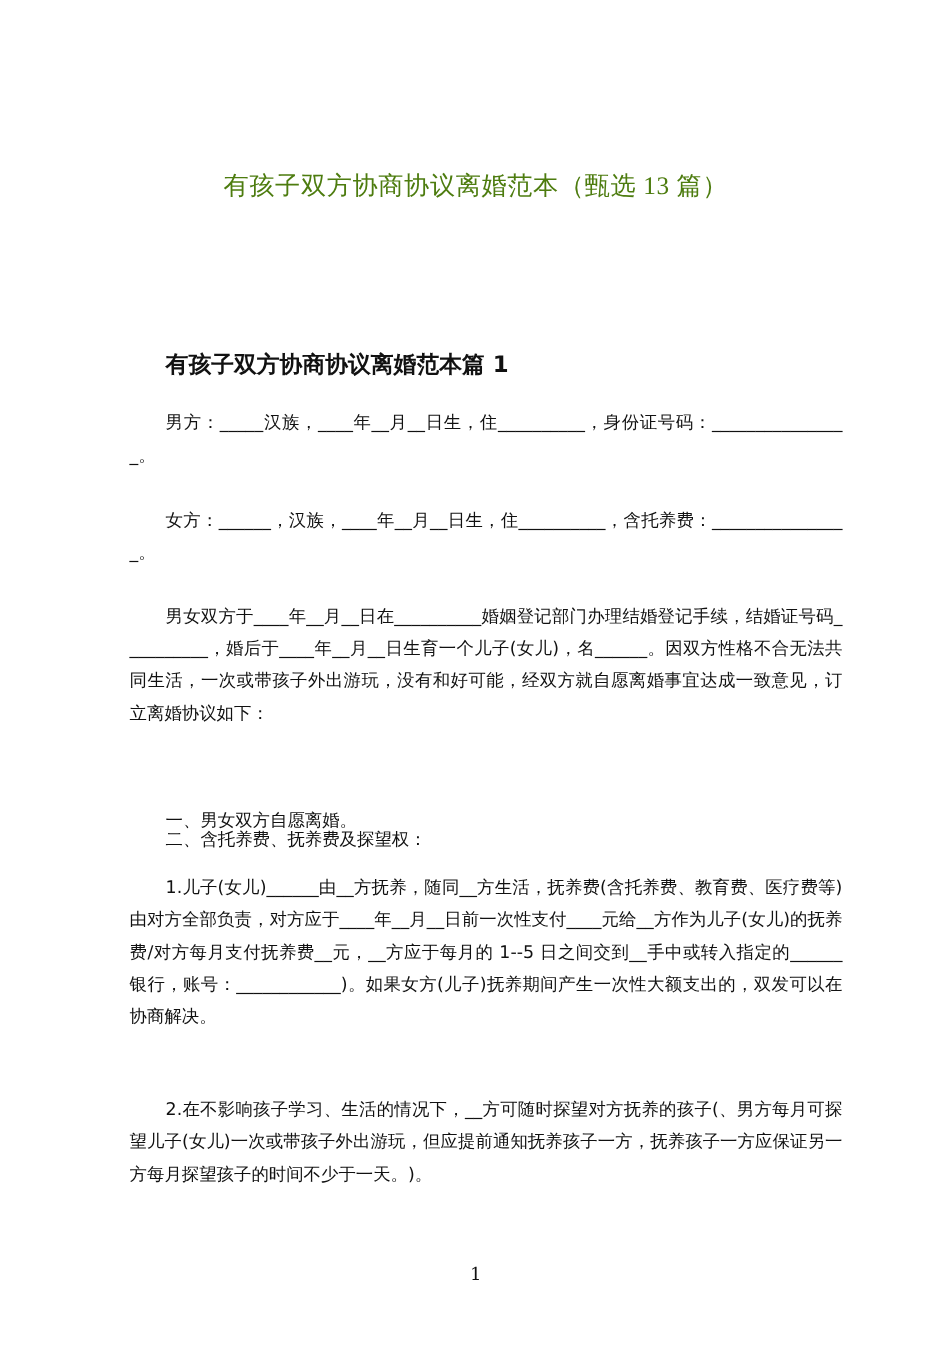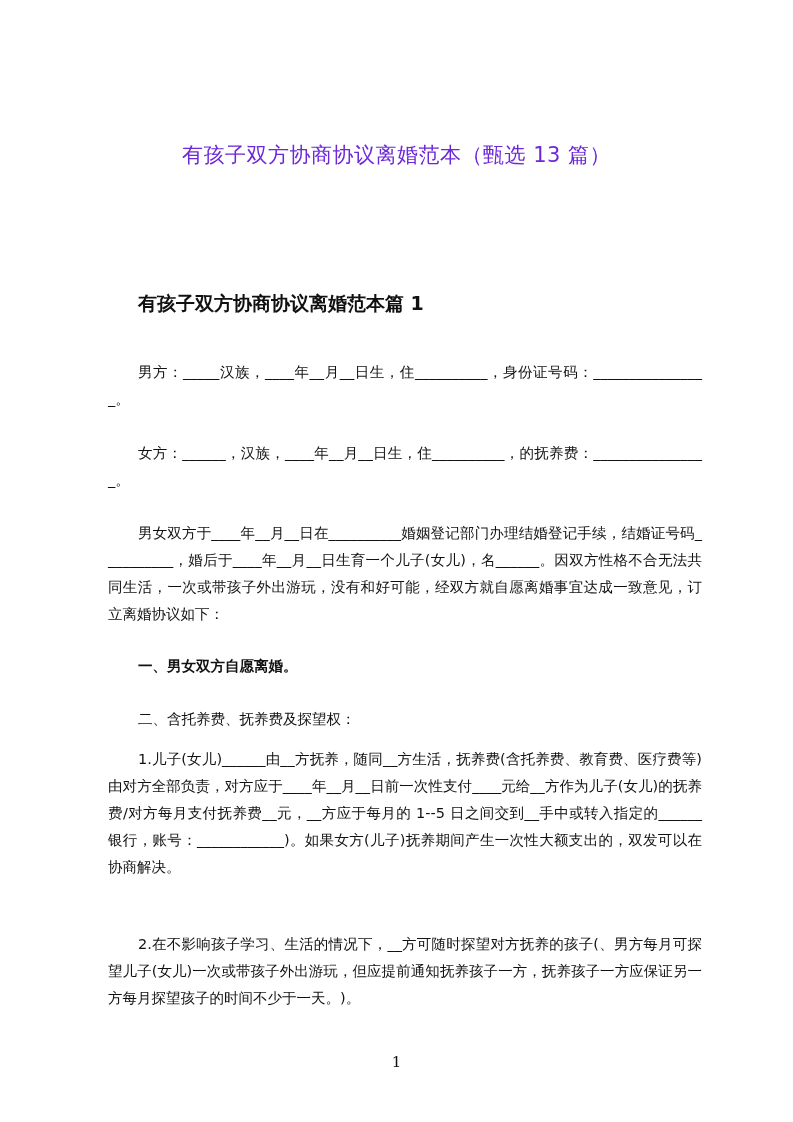--- a/index.html
+++ b/index.html
@@ -1,46 +1,46 @@
 <!DOCTYPE html>
 <html><head>
 <meta charset="utf-8">
 <style>
   html, body { margin: 0; padding: 0; background: #ffffff; }
   body { width: 793px; height: 1122px; position: relative; overflow: hidden;
          font-family: "DejaVu Sans", "Liberation Sans", sans-serif; color: #111; }
   .title { position: absolute; top: 141px; left: 0; width: 793px; text-align: center;
-           font-size: 21px; letter-spacing: 0.5px; color: #6d28d9; }
+           font-size: 21px; letter-spacing: 0.5px; color: #4d7c0f; font-family: Liberation Serif, serif; }
   .heading { position: absolute; left: 138px; top: 291px; font-size: 19px; font-weight: bold; }
   p.para { margin: 0; font-size: 14.5px; line-height: 27px; text-indent: 30px; text-align: justify;
            text-align-last: left; word-break: break-all; }
-  .item { position: absolute; left: 108px; width: 594px; margin-top: 19px; }
+  .item { position: absolute; left: 108px; width: 594px; }
   .pagenum { position: absolute; top: 1053px; left: 0; width: 793px; text-align: center;
              font-family: "DejaVu Serif", "Liberation Serif", serif; font-size: 15px; }
 </style>
 </head>
 <body>
 
 <div class="title">有孩子双方协商协议离婚范本（甄选 13 篇）</div>
 
 <div class="heading">有孩子双方协商协议离婚范本篇 1</div>
 
 <div class="item" style="top:340px;">
   <p class="para">男方：_____汉族，____年__月__日生，住__________，身份证号码：________________。</p>
 </div>
 
 <div class="item" style="top:421px;">
-  <p class="para">女方：______，汉族，____年__月__日生，住__________，的抚养费：________________。</p>
+  <p class="para">女方：______，汉族，____年__月__日生，住__________，含托养费：________________。</p>
 </div>
 
 <div class="item" style="top:501px;">
   <p class="para">男女双方于____年__月__日在__________婚姻登记部门办理结婚登记手续，结婚证号码__________，婚后于____年__月__日生育一个儿子(女儿)，名______。因双方性格不合无法共同生活，一次或带孩子外出游玩，没有和好可能，经双方就自愿离婚事宜达成一致意见，订立离婚协议如下：</p>
 </div>
 
-<div class="item" style="top:634px;font-weight:bold;">
+<div class="item" style="top:671px;">
   <p class="para">一、男女双方自愿离婚。</p>
 </div>
 
 <div class="item" style="top:687px;">
   <p class="para">二、含托养费、抚养费及探望权：</p>
 </div>
 
 <div class="item" style="top:727px;">
   <p class="para">1.儿子(女儿)______由__方抚养，随同__方生活，抚养费(含托养费、教育费、医疗费等)由对方全部负责，对方应于____年__月__日前一次性支付____元给__方作为儿子(女儿)的抚养费/对方每月支付抚养费__元，__方应于每月的 1--5 日之间交到__手中或转入指定的______银行，账号：____________)。如果女方(儿子)抚养期间产生一次性大额支出的，双发可以在协商解决。</p>
 </div>

